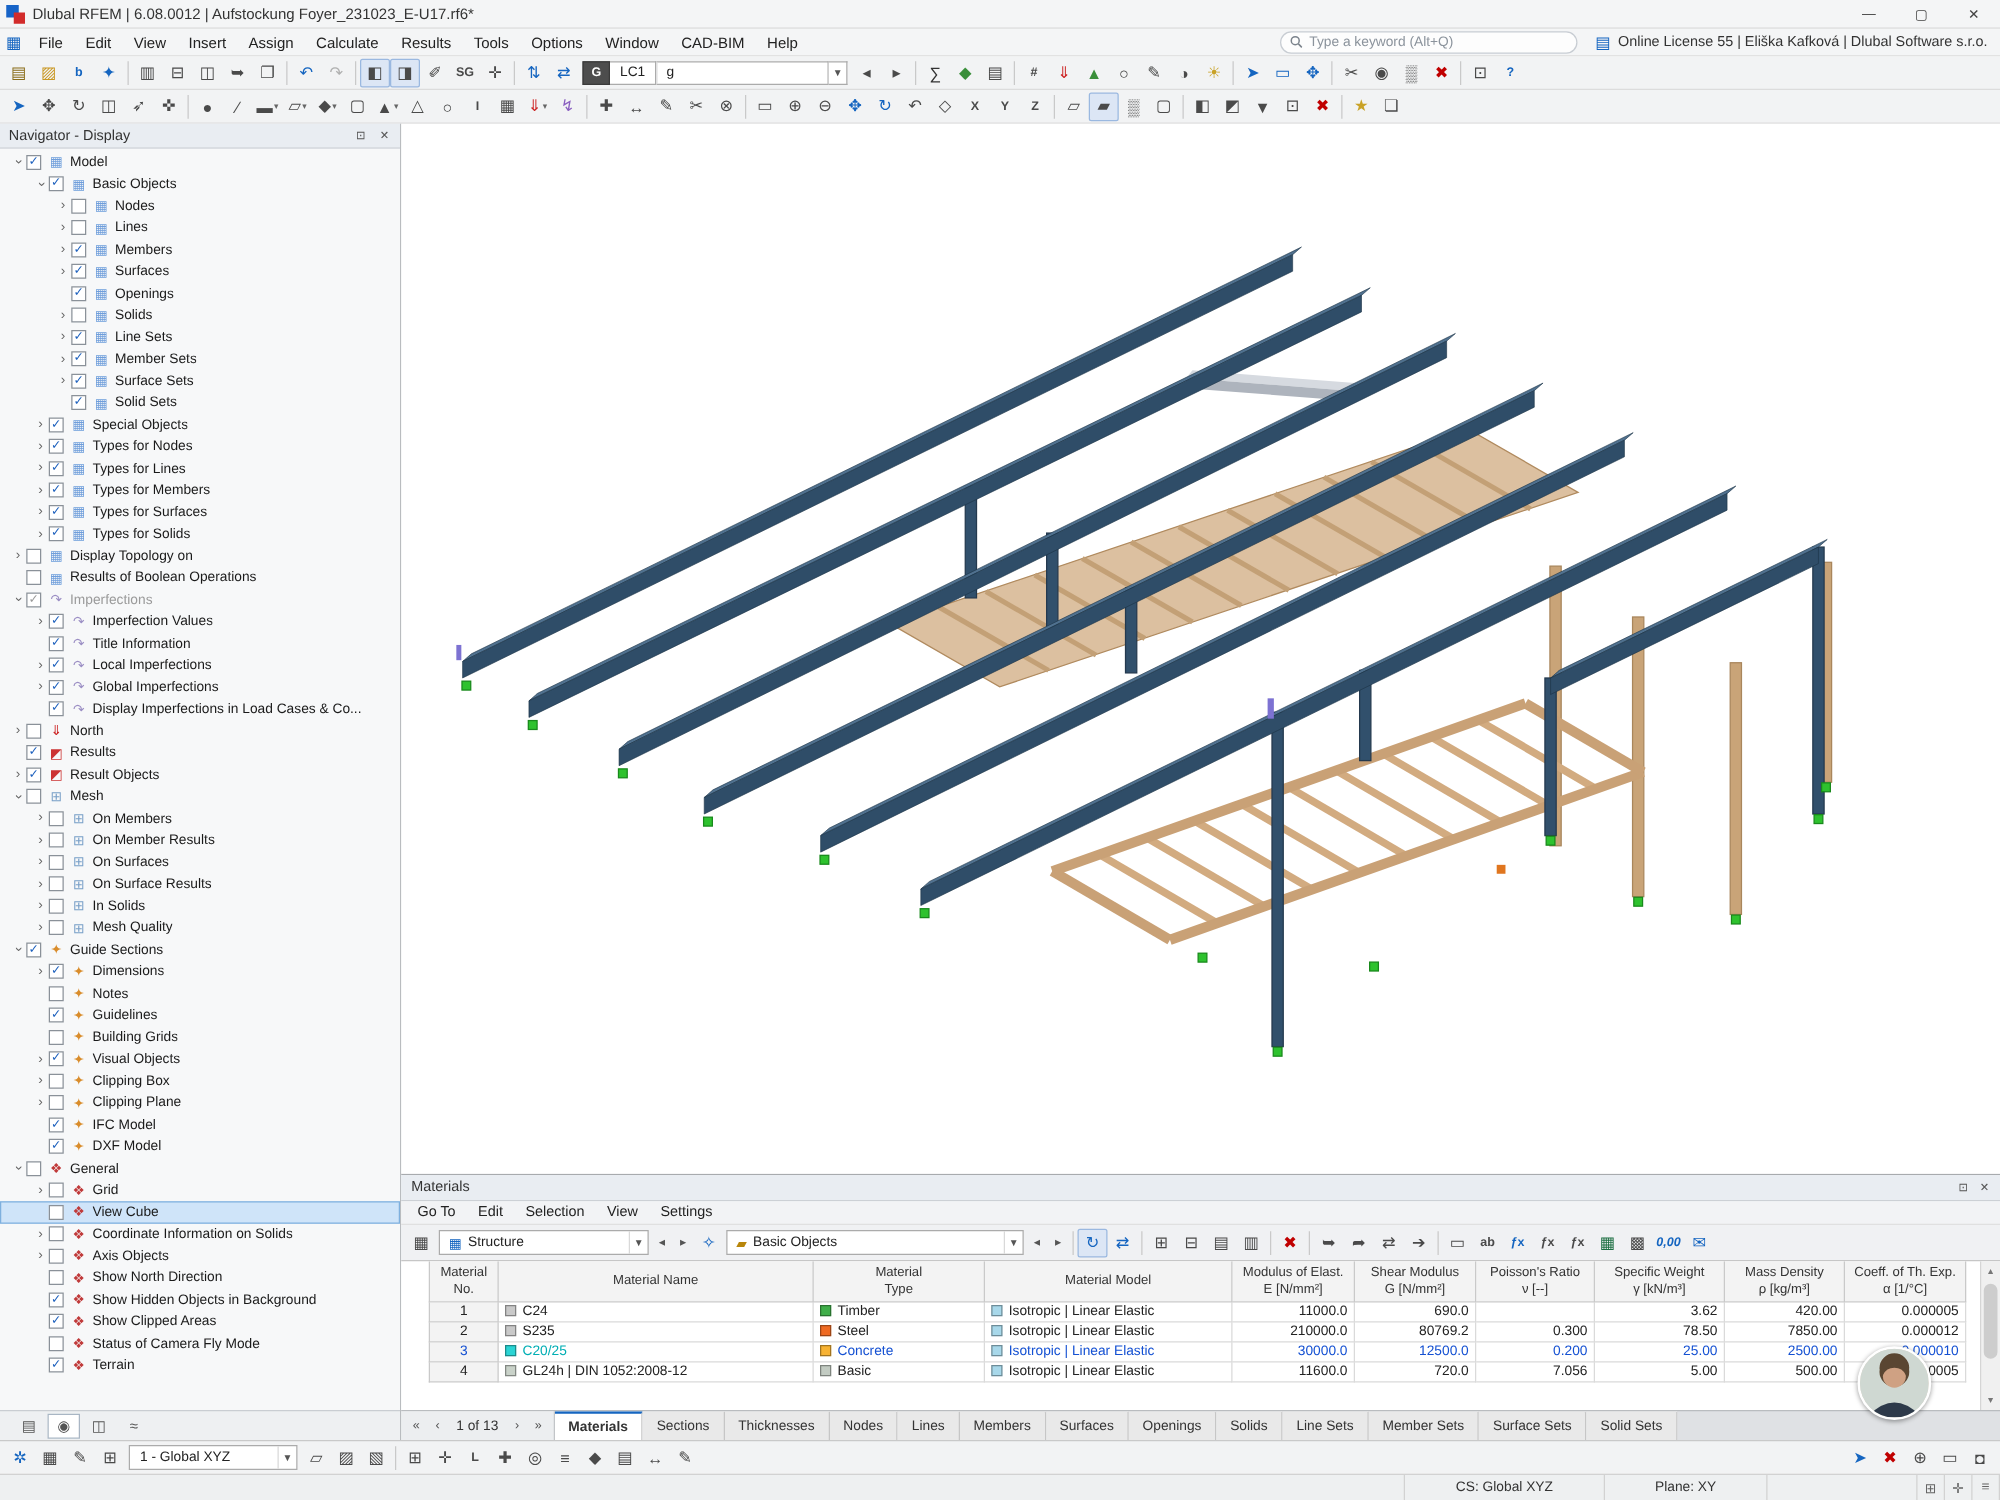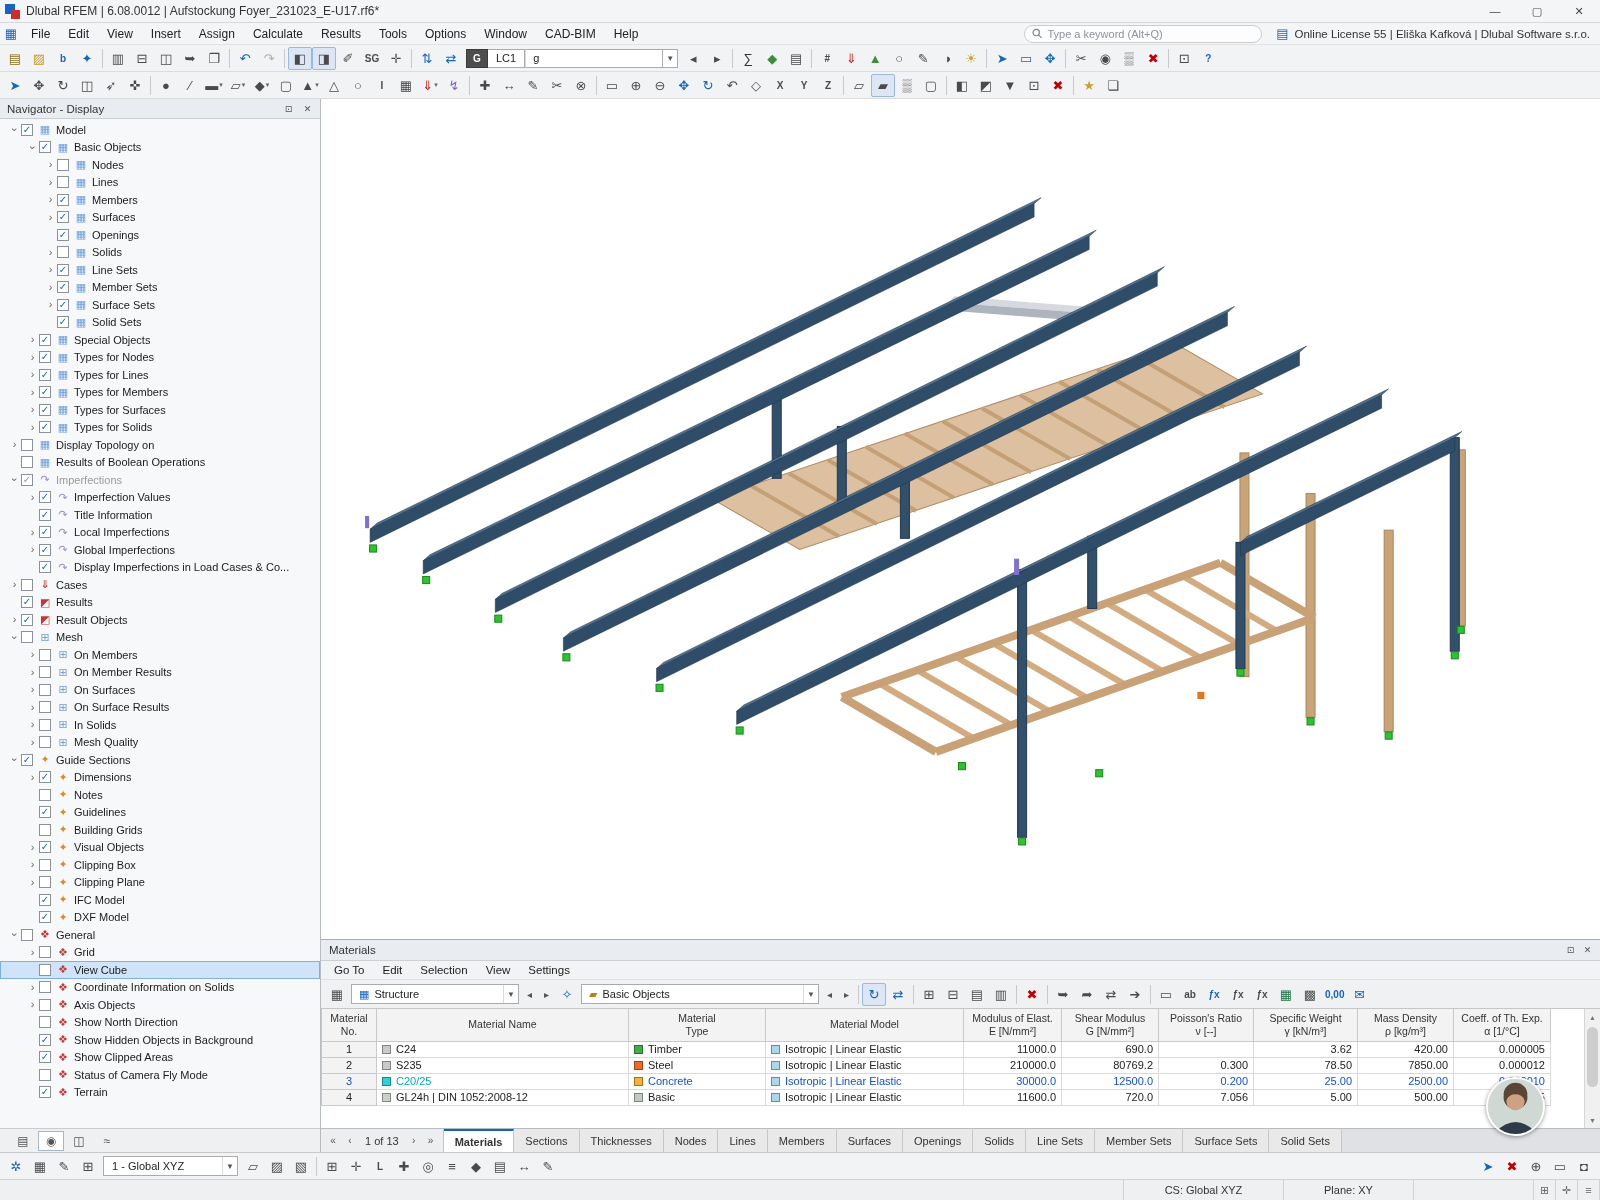--- a/index.html
+++ b/index.html
@@ -99,21 +99,21 @@
   .mat-toolbar { height:28px; display:flex; align-items:center; padding:0 4px; background:#f0f1f3; }
   .combo { display:inline-flex; align-items:center; background:#fff; border:1px solid #ababab;
     height:20px; font-size:11px; margin:0 2px; }
   .combo .cval { padding:0 7px; display:flex; align-items:center; gap:5px; flex:1; white-space:nowrap; }
   .combo .caret { border-left:1px solid #d9d9d9; width:15px; align-self:stretch; display:flex;
     align-items:center; justify-content:center; font-size:8px; color:#555; }
   .mini { min-width:17px; height:20px; display:inline-flex; align-items:center; justify-content:center;
     font-size:10px; color:#555; border:1px solid transparent; }
 
   .table-wrap { flex:1; min-height:0; position:relative; background:#fff; border-top:1px solid #c6c6c6; overflow:hidden; }
-  table.mat { border-collapse:collapse; table-layout:fixed; font-size:11px; }
+  table.mat { border-collapse:collapse; table-layout:fixed; font-size:11px;margin-left:22px; }
   table.mat th { background:#f3f3f3; border:1px solid #c9c9c9; border-top:none; font-weight:normal;
     font-size:10.5px; color:#333; height:32px; line-height:1.25; padding:0 3px; }
   table.mat td { border:1px solid #dadada; height:16px; padding:0 5px; white-space:nowrap; overflow:hidden; }
   table.mat td.num { text-align:right; }
   table.mat td.ctr { text-align:center; background:#f3f3f3; border-color:#c9c9c9; }
   table.mat tr.edited td { color:#1450d2; }
   .sw { display:inline-block; width:9px; height:9px; border:1px solid rgba(0,0,0,.35);
     margin-right:5px; vertical-align:-1px; }
   .vscroll { position:absolute; right:0; top:0; bottom:0; width:16px; background:#f0f0f0;
     border-left:1px solid #d5d5d5; }
@@ -477,21 +477,21 @@
           <div class="trow" style="padding-left: 26px;">
             <span class="chev none">›</span>
             <span class="cb c1">✓</span>
             <span class="ticon" style="color: rgb(155, 142, 196);">↷</span>
             <span class="tlabel">Display Imperfections in Load Cases &amp; Co...</span>
           </div>
           <div class="trow" style="padding-left: 8px;">
             <span class="chev ">›</span>
             <span class="cb c0"></span>
             <span class="ticon" style="color: rgb(204, 34, 34);">⇓</span>
-            <span class="tlabel">Cases</span>
+            <span class="tlabel">North</span>
           </div>
           <div class="trow" style="padding-left: 8px;">
             <span class="chev none">›</span>
             <span class="cb c1">✓</span>
             <span class="ticon" style="color: rgb(204, 51, 51);">◩</span>
             <span class="tlabel">Results</span>
           </div>
           <div class="trow" style="padding-left: 8px;">
             <span class="chev ">›</span>
             <span class="cb c1">✓</span>
@@ -826,21 +826,21 @@
               <span class="tbtn">⇄</span>
               <span class="tbtn">➔</span>
               <span class="tsep"></span>
               <span class="tbtn">▭</span>
               <span class="tbtn txt">ab</span>
               <span class="tbtn txt" style="color: rgb(21, 101, 192);">ƒx</span>
               <span class="tbtn txt">ƒx</span>
               <span class="tbtn txt">ƒx</span>
               <span class="tbtn" style="color: rgb(29, 111, 66);">▦</span>
               <span class="tbtn">▩</span>
-              <span class="tbtn txt" style="color: rgb(21, 101, 192);">0,00</span>
+              <span class="tbtn txt" style="color: rgb(21, 101, 192); font-style: italic;">0,00</span>
               <span class="tbtn" style="color: rgb(21, 101, 192);">✉</span>
             </span>
         </div>
         <div class="table-wrap">
           <table class="mat">
             <colgroup>
                 <col style="width: 55px;">
                 <col style="width: 252px;">
                 <col style="width: 137px;">
                 <col style="width: 198px;">

